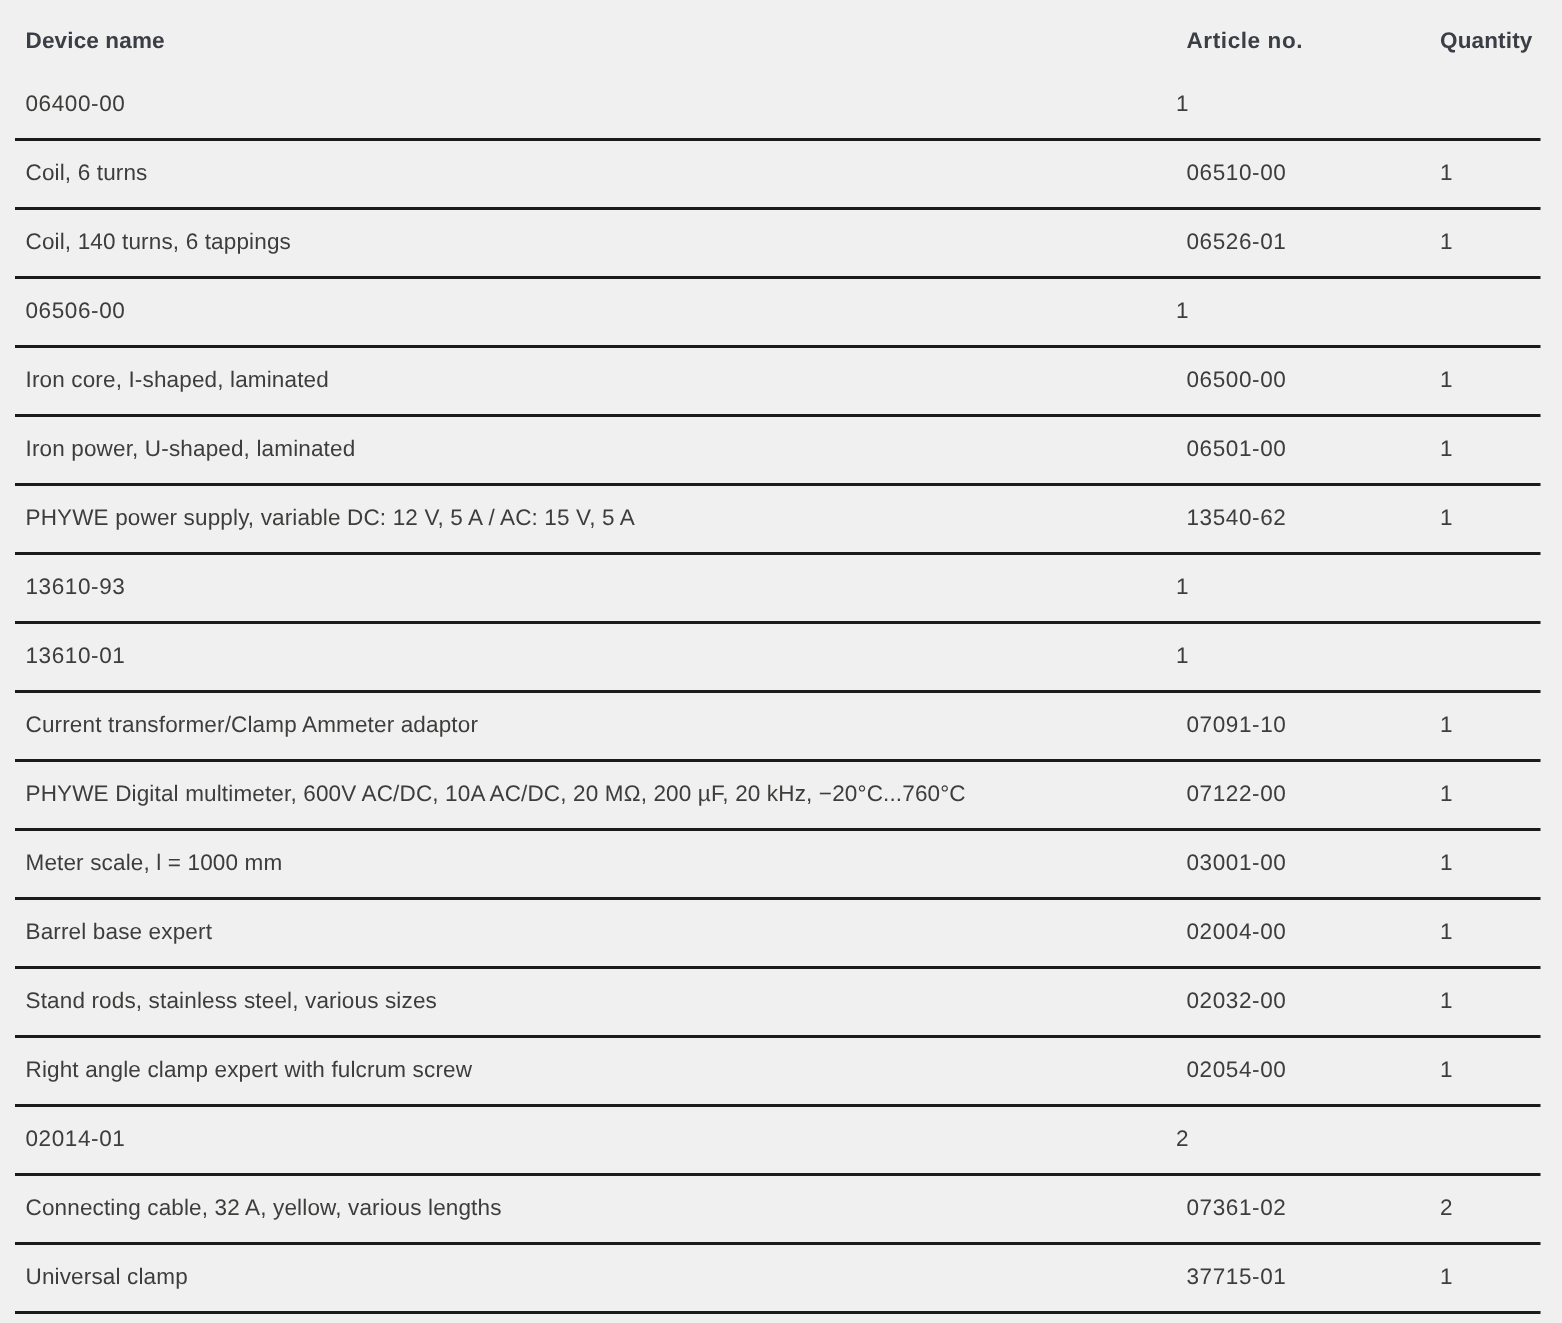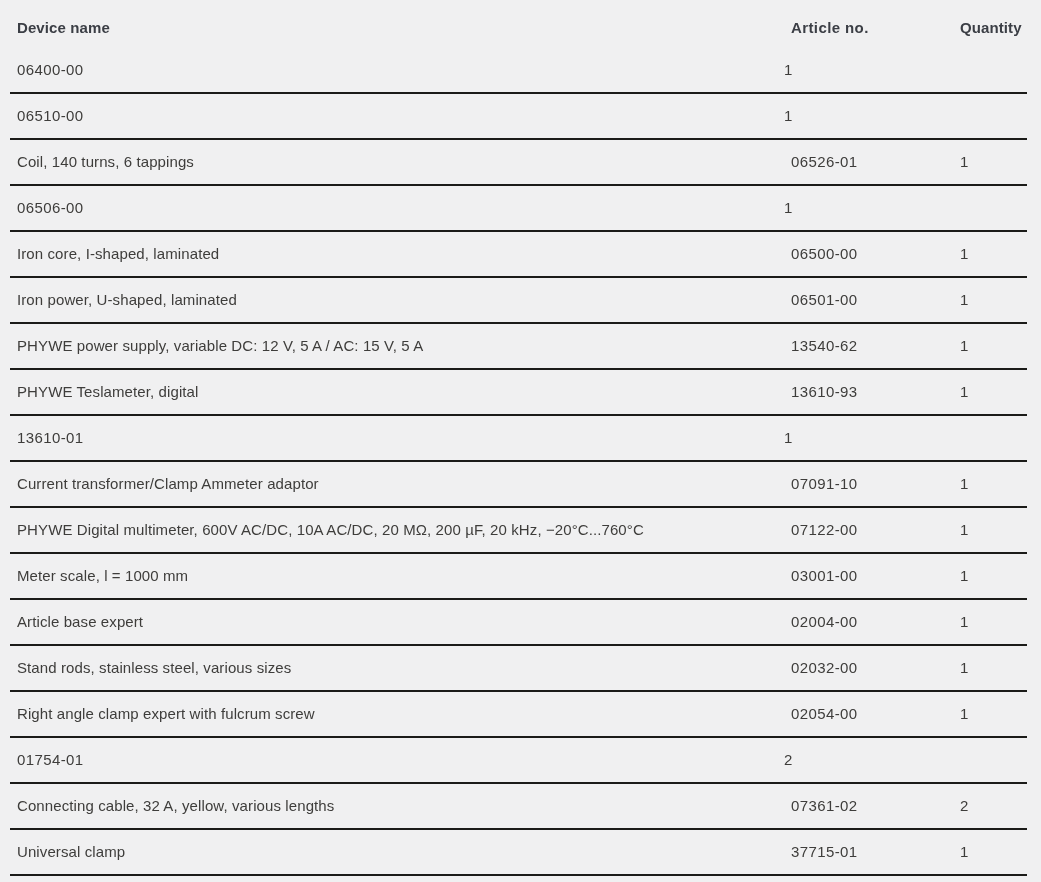--- a/index.html
+++ b/index.html
@@ -53,20 +53,21 @@
     <div class="cell article">Article no.</div>
     <div class="cell qty">Quantity</div>
   </div>
   <div id="table-body">
   <div class="t-row">
     <div class="cell article">06400-00</div>
     <div class="cell qty">1</div>
   </div>
 
   <div class="t-row">
+    <div class="cell device">Coil, 6 turns</div>
     <div class="cell article">06510-00</div>
     <div class="cell qty">1</div>
   </div>
 
   <div class="t-row">
     <div class="cell device">Coil, 140 turns, 6 tappings</div>
     <div class="cell article">06526-01</div>
     <div class="cell qty">1</div>
   </div>
 
@@ -87,21 +88,20 @@
     <div class="cell qty">1</div>
   </div>
 
   <div class="t-row">
     <div class="cell device">PHYWE power supply, variable DC: 12 V, 5 A / AC: 15 V, 5 A</div>
     <div class="cell article">13540-62</div>
     <div class="cell qty">1</div>
   </div>
 
   <div class="t-row">
-    <div class="cell device">PHYWE Teslameter, digital</div>
     <div class="cell article">13610-93</div>
     <div class="cell qty">1</div>
   </div>
 
   <div class="t-row">
     <div class="cell article">13610-01</div>
     <div class="cell qty">1</div>
   </div>
 
   <div class="t-row">
@@ -116,39 +116,39 @@
     <div class="cell qty">1</div>
   </div>
 
   <div class="t-row">
     <div class="cell device">Meter scale, l = 1000 mm</div>
     <div class="cell article">03001-00</div>
     <div class="cell qty">1</div>
   </div>
 
   <div class="t-row">
-    <div class="cell device">Article base expert</div>
+    <div class="cell device">Barrel base expert</div>
     <div class="cell article">02004-00</div>
     <div class="cell qty">1</div>
   </div>
 
   <div class="t-row">
     <div class="cell device">Stand rods, stainless steel, various sizes</div>
     <div class="cell article">02032-00</div>
     <div class="cell qty">1</div>
   </div>
 
   <div class="t-row">
     <div class="cell device">Right angle clamp expert with fulcrum screw</div>
     <div class="cell article">02054-00</div>
     <div class="cell qty">1</div>
   </div>
 
   <div class="t-row">
-    <div class="cell article">01754-01</div>
+    <div class="cell article">02014-01</div>
     <div class="cell qty">2</div>
   </div>
 
   <div class="t-row">
     <div class="cell device">Connecting cable, 32 A, yellow, various lengths</div>
     <div class="cell article">07361-02</div>
     <div class="cell qty">2</div>
   </div>
 
   <div class="t-row">

